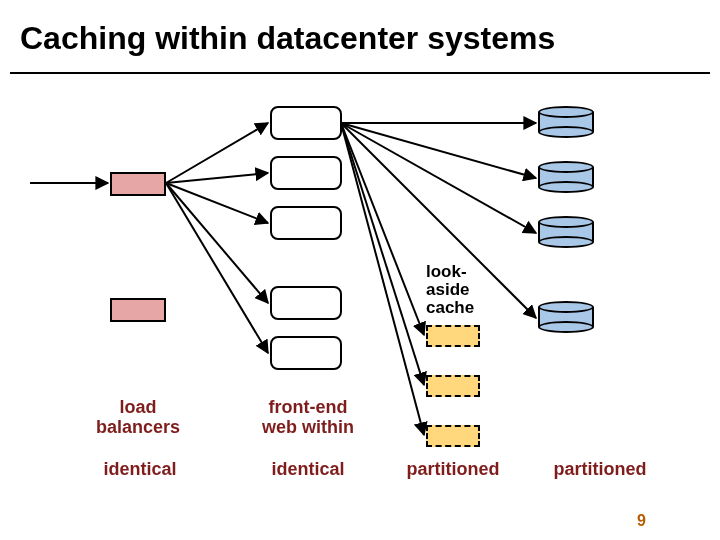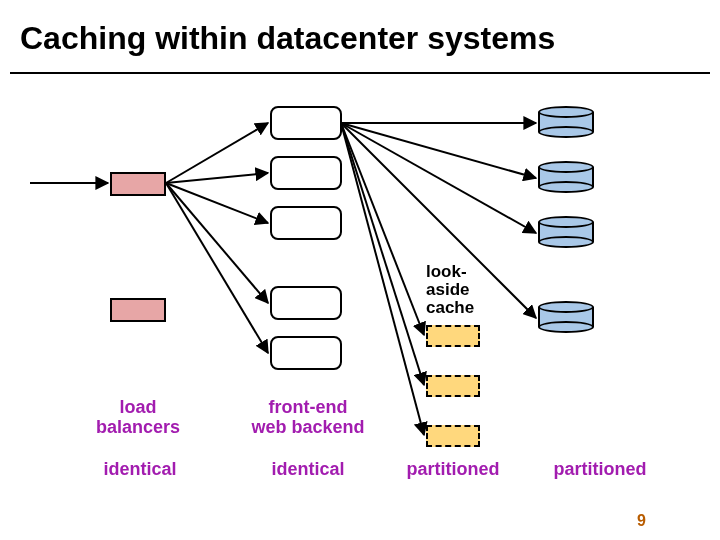--- a/index.html
+++ b/index.html
@@ -93,21 +93,21 @@
     background: #a9c8e8;
     border: 2px solid #000;
     border-radius: 50% / 50%;
     box-sizing: border-box;
   }
   
   .lbl {
     position: absolute;
     font-size: 18px;
     font-weight: bold;
-    color: #a21caf;
+    color: #7f1d1d;
     text-align: center;
     line-height: 1.1;
   }
   .small-lbl {
     position: absolute;
     font-size: 17px;
     font-weight: bold;
     color: #000;
     text-align: left;
     line-height: 1.05;
@@ -196,21 +196,21 @@
       <div class="top"></div>
   </div>
 
   <div class="small-lbl" style="left:426px; top:263px; white-space:pre;">look-
 aside
 cache</div>
 
   <div class="lbl" style="left:78px; top:398px; width:120px; white-space:pre;">load
 balancers</div>
   <div class="lbl" style="left:243px; top:398px; width:130px; white-space:pre;">front-end
-web backend</div>
+web within</div>
 
   <div class="lbl" style="left:90px; top:460px; width:100px;">identical</div>
   <div class="lbl" style="left:258px; top:460px; width:100px;">identical</div>
   <div class="lbl" style="left:398px; top:460px; width:110px;">partitioned</div>
   <div class="lbl" style="left:540px; top:460px; width:120px;">partitioned</div>
 
   <div class="pagenum">9</div>
 </div>
 
 </body></html>

